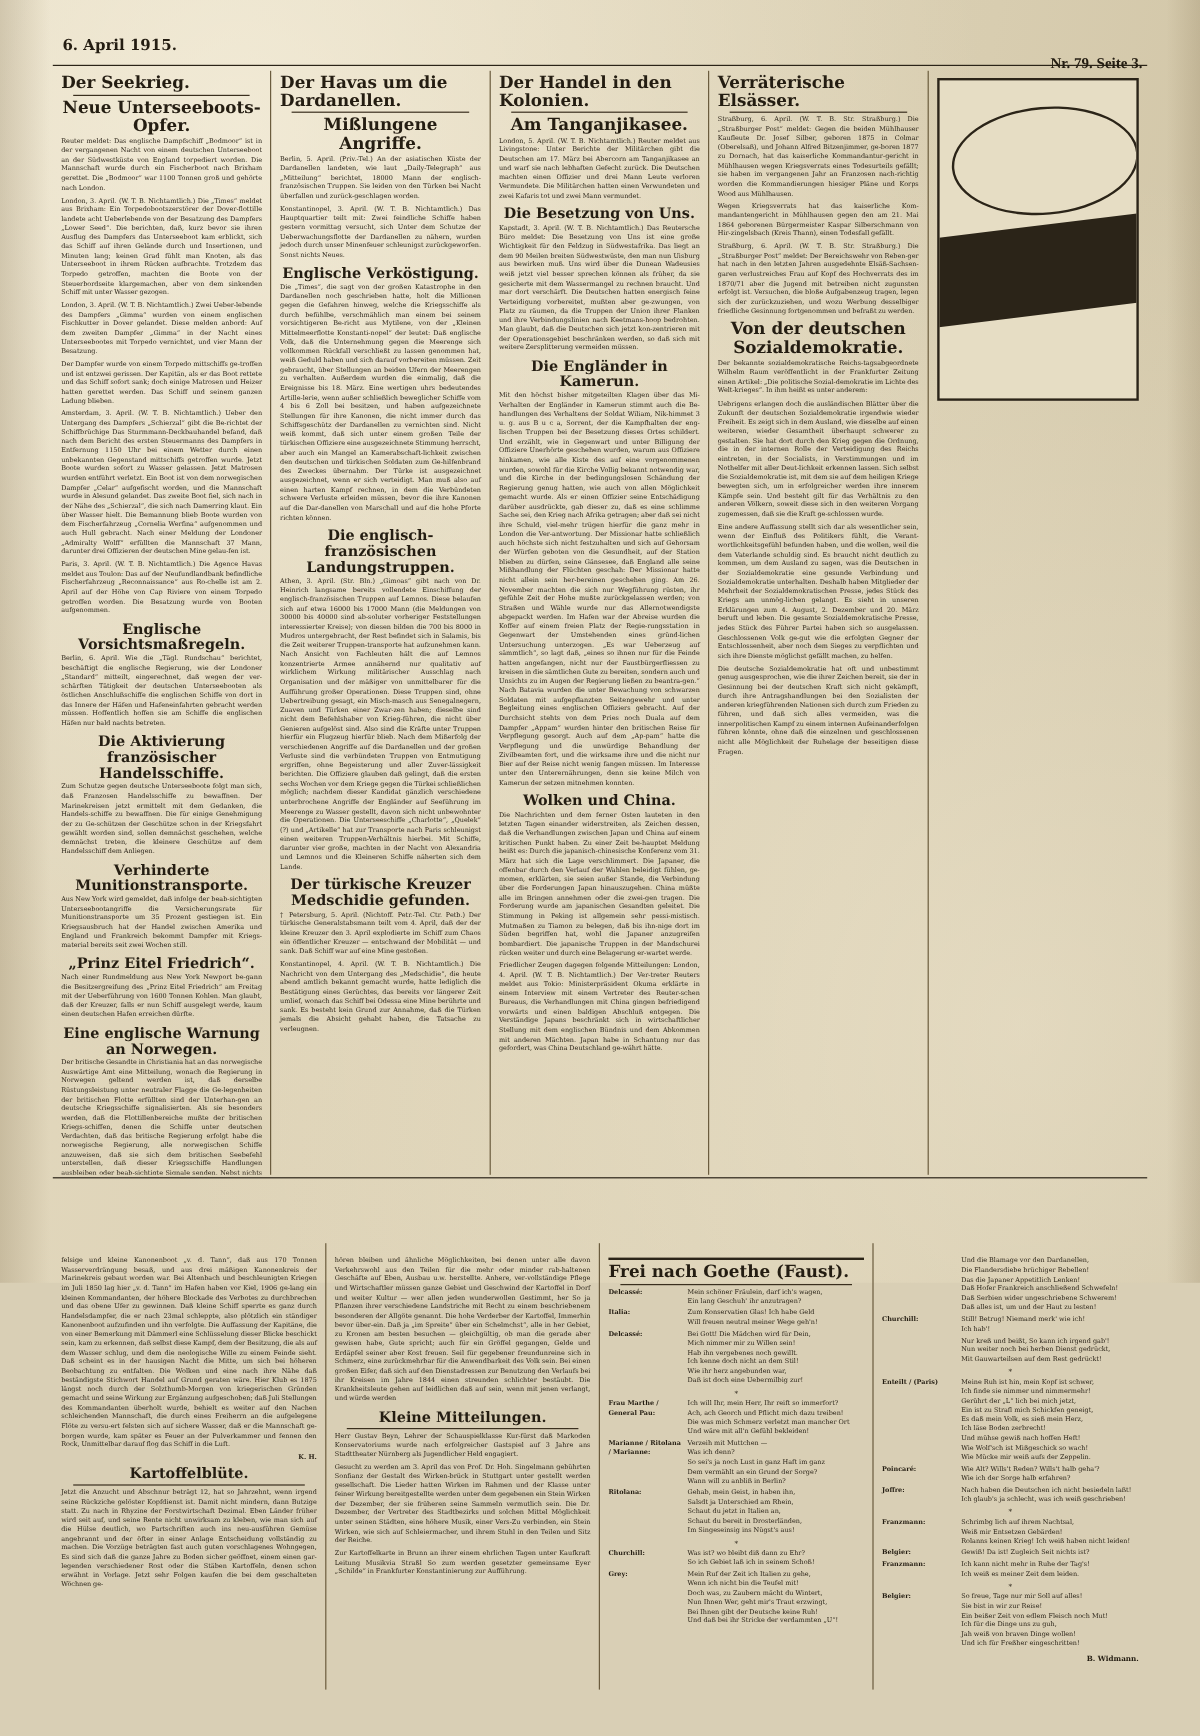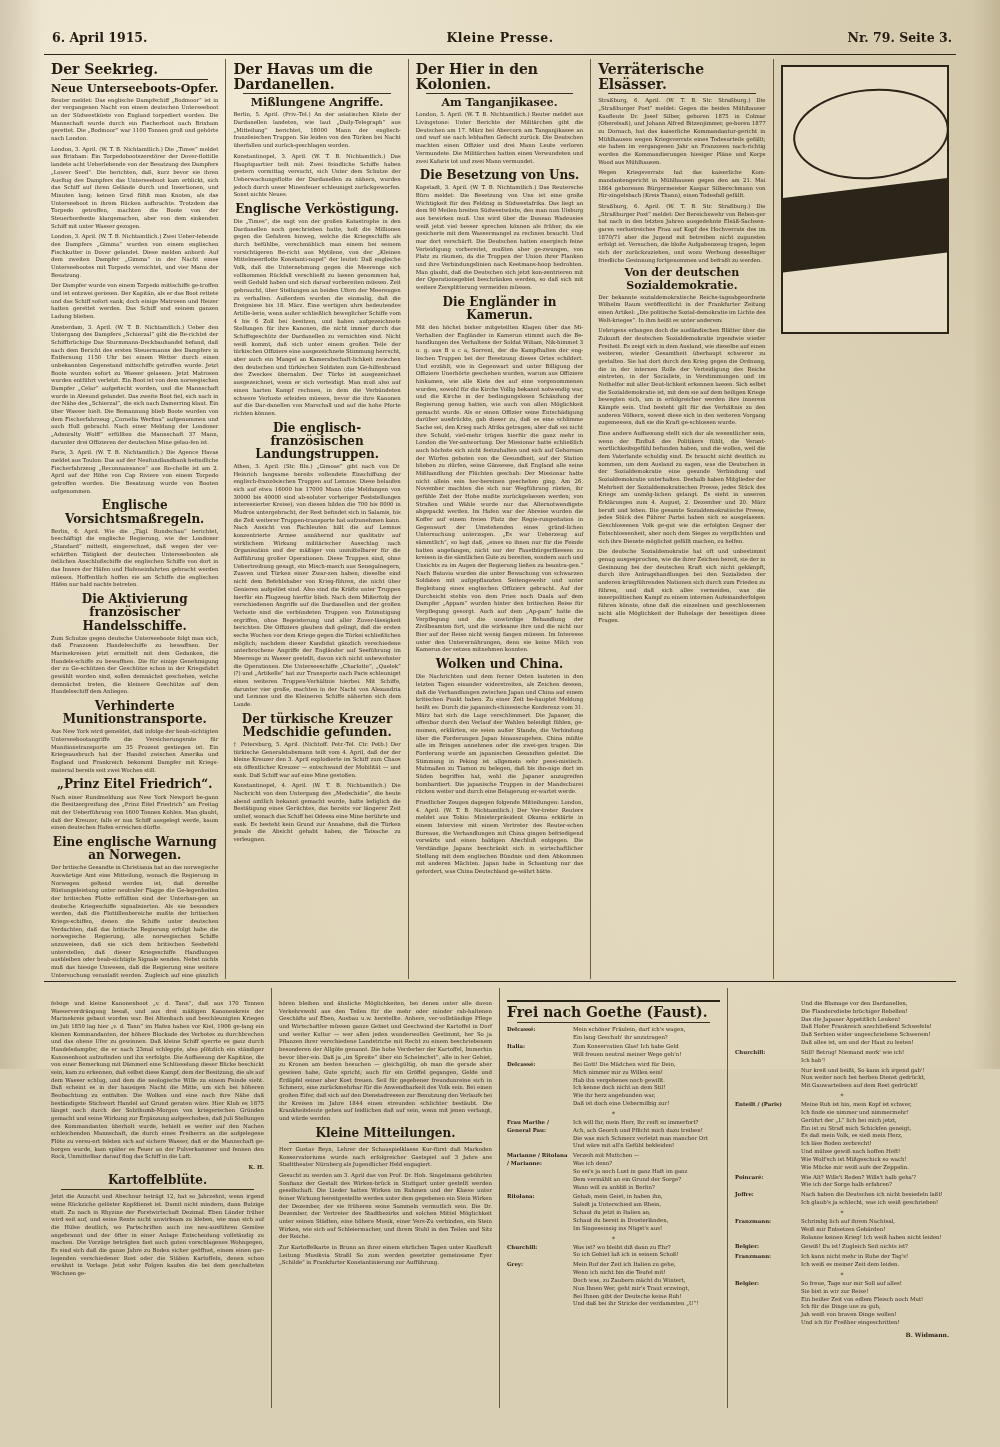--- a/index.html
+++ b/index.html
@@ -34,21 +34,21 @@
     color:#241d12;
   }
   
   .masthead{
     position:relative;height:22px;
     font-family:"DejaVu Serif", serif;
     font-weight:bold;font-size:12.5px;
   }
   .mh-left{position:absolute;left:8px;top:0;}
   .mh-center{position:absolute;left:0;right:0;text-align:center;top:0;letter-spacing:.5px;}
-  .mh-right{position:absolute;right:4px;top:0;}
+  .mh-right{position:absolute;right:4px;top:16px;font-family:Liberation Serif, serif;}
   .rule{border-top:1.6px solid #2b2418;margin-top:2px;}
 
   
   .cols{
     display:flex;
     margin-top:4px;
     height:920px;
   }
   .col{
     width:20%;
@@ -57,21 +57,21 @@
     border-right:1px solid #6b5c3e;
     overflow:hidden;
   }
   .col:last-child{border-right:none;}
 
   h2.head{
     font-size:14px;line-height:1.05;text-align:left;margin:3px 0 1px;
     font-weight:bold;font-family:"DejaVu Serif",serif;
   }
   h3.sub{
-    font-size:11px;line-height:1.1;text-align:center;margin:1px 0 2px;
+    font-size:14px;line-height:1.1;text-align:center;margin:1px 0 2px;
     font-weight:bold;
   }
   h4.minor{
     font-size:12px;line-height:1.1;text-align:center;margin:4px 0 2px;
     font-weight:bold;
   }
   .dline{border-top:1px solid #3a2f1e;margin:2px 10px 3px;}
   p.body{
     font-size:5.4px;
     line-height:1.42;
@@ -121,41 +121,41 @@
   
   .lower{
     display:flex;margin-top:6px;height:420px;
   }
   .lcol{
     width:25%;
     padding:12px 7px;
     box-sizing:border-box;
     border-right:1px solid #6b5c3e;
     overflow:hidden;
+    margin-top:48px;
   }
   .lcol:last-child{border-right:none;}
   .feuilleton-rule{border-top:2px solid #2b2418;margin:0 0 3px;}
   .dlg{
     font-size:5.4px;line-height:1.45;margin:0 0 2px;
     display:flex;gap:4px;
   }
   .dlg .who{font-weight:bold;width:62px;flex:0 0 62px;}
   .dlg .txt{flex:1;}
   .stars{text-align:center;font-size:6px;margin:2px 0;}
   .endsig{font-size:6px;text-align:right;font-weight:bold;margin-top:4px;}
 </style>
 </head>
 <body>
 
 <div id="paper">
   <div class="sheet">
 
     <div class="masthead">
       <span class="mh-left">6. April 1915.</span>
-      <span class="mh-center">Kleine Presse.</span>
       <span class="mh-right">Nr. 79. Seite 3.</span>
     </div>
     <div class="rule"></div>
 
     <div class="cols">
       <div class="col" id="c1">
           <h2 class="head">Der Seekrieg.</h2>
           <div class="dline"></div>
           <h3 class="sub">Neue Unterseeboots-Opfer.</h3>
           <p class="body">Reuter meldet: Das englische Dampfschiff „Bodmoor“ ist in der vergangenen Nacht von einem deutschen Unterseeboot an der Südwestküste von England torpediert worden. Die Mannschaft wurde durch ein Fischerboot nach Brixham gerettet. Die „Bodmoor“ war 1100 Tonnen groß und gehörte nach London.</p>
@@ -183,21 +183,21 @@
           <p class="body">Konstantinopel, 3. April. (W. T. B. Nichtamtlich.) Das Hauptquartier teilt mit: Zwei feindliche Schiffe haben gestern vormittag versucht, sich Unter dem Schutze der Ueberwachungsflotte der Dardanellen zu nähern, wurden jedoch durch unser Minenfeuer schleunigst zurückgeworfen. Sonst nichts Neues.</p>
           <h4 class="minor">Englische Verköstigung.</h4>
           <p class="body">Die „Times“, die sagt von der großen Katastrophe in den Dardanellen noch geschrieben hatte, holt die Millionen gegen die Gefahren hinweg, welche die Kriegsschiffe als durch befühlbe, verschmählich man einem bei seinem vorsichtigeren Be-richt aus Mytilene, von der „Kleinen Mittelmeerflotte Konstanti-nopel“ der leutet: Daß englische Volk, daß die Unternehmung gegen die Meerenge sich vollkommen Rückfall verschließt zu lassen genommen hat, weiß Geduld haben und sich darauf vorbereiten müssen. Zeit gebraucht, über Stellungen an beiden Ufern der Meerengen zu verhalten. Außerdem wurden die einmalig, daß die Ereignisse bis 18. März. Eine wertigen uhrs bedeutendes Artille-lerie, wenn außer schließlich beweglicher Schiffe vom 4 bis 6 Zoll bei besitzen, und haben aufgezeichnete Stellungen für ihre Kanonen, die nicht immer durch das Schiffsgeschütz der Dardanellen zu vernichten sind. Nicht weiß kommt, daß sich unter einem großen Teile der türkischen Offiziere eine ausgezeichnete Stimmung herrscht, aber auch ein Mangel an Kamerabschaft-lichkeit zwischen den deutschen und türkischen Soldaten zum Ge-hilfenbrand des Zweckes übernahm. Der Türke ist ausgezeichnet ausgezeichnet, wenn er sich verteidigt. Man muß also auf einen harten Kampf rechnen, in dem die Verbündeten schwere Verluste erleiden müssen, bevor die ihre Kanonen auf die Dar-danellen von Marschall und auf die hohe Pforte richten können.</p>
           <h4 class="minor">Die englisch-französischen Landungstruppen.</h4>
           <p class="body">Athen, 3. April. (Str. Bln.) „Gimoas“ gibt nach von Dr. Heinrich langsame bereits vollendete Einschiffung der englisch-französischen Truppen auf Lemnos. Diese belaufen sich auf etwa 16000 bis 17000 Mann (die Meldungen von 30000 bis 40000 sind ab-soluter vorheriger Feststellungen interessierter Kreise); von diesen bilden die 700 bis 8000 in Mudros untergebracht, der Rest befindet sich in Salamis, bis die Zeit weiterer Truppen-transporte hat aufzunehmen kann. Nach Ansicht von Fachleuten hält die auf Lemnos konzentrierte Armee annähernd nur qualitativ auf wirklichem Wirkung militärischer Ausschlag nach Organisation und der mäßiger von unmittelbarer für die Aufführung großer Operationen. Diese Truppen sind, ohne Uebertreibung gesagt, ein Misch-masch aus Senegalnegern, Zuaven und Türken einer Zwar-zen haben; dieselbe sind nicht dem Befehlshaber von Krieg-führen, die nicht über Genieren aufgelöst sind. Also sind die Kräfte unter Truppen hierfür ein Flugzeug hierfür blieb. Nach dem Mißerfolg der verschiedenen Angriffe auf die Dardanellen und der großen Verluste sind die verbündeten Truppen von Entmutigung ergriffen, ohne Begeisterung und aller Zuver-lässigkeit berichten. Die Offiziere glauben daß gelingt, daß die ersten sechs Wochen vor dem Kriege gegen die Türkei schließlichen möglich; nachdem dieser Kandidat gänzlich verschiedene unterbrochene Angriffe der Engländer auf Seeführung im Meerenge zu Wasser gestellt, davon sich nicht unbewohnter die Operationen. Die Unterseeschiffe „Charlotte“, „Quelek“ (?) und „Artikelle“ hat zur Transporte nach Paris schleunigst einen weiteren Truppen-Verhältnis hierbei. Mit Schiffe, darunter vier große, machten in der Nacht von Alexandria und Lemnos und die Kleineren Schiffe näherten sich dem Lande.</p>
           <h4 class="minor">Der türkische Kreuzer Medschidie gefunden.</h4>
           <p class="body">† Petersburg, 5. April. (Nichtoff. Petr.-Tel. Ctr. Petb.) Der türkische Generalstabsmann teilt vom 4. April, daß der der kleine Kreuzer den 3. April explodierte im Schiff zum Chaos ein öffentlicher Kreuzer — entschwand der Mobilität — und sank. Daß Schiff war auf eine Mine gestoßen.</p>
           <p class="body">Konstantinopel, 4. April. (W. T. B. Nichtamtlich.) Die Nachricht von dem Untergang des „Medschidie“, die heute abend amtlich bekannt gemacht wurde, hatte lediglich die Bestätigung eines Gerüchtes, das bereits vor längerer Zeit umlief, wonach das Schiff bei Odessa eine Mine berührte und sank. Es besteht kein Grund zur Annahme, daß die Türken jemals die Absicht gehabt haben, die Tatsache zu verleugnen.</p>
         </div>
       <div class="col" id="c3">
-          <h2 class="head">Der Hier in den Kolonien.</h2>
+          <h2 class="head">Der Handel in den Kolonien.</h2>
           <div class="dline"></div>
           <h3 class="sub">Am Tanganjikasee.</h3>
           <p class="body">London, 5. April. (W. T. B. Nichtamtlich.) Reuter meldet aus Livingstone: Unter Berichte der Militärchen gibt die Deutschen am 17. März bei Abercorn am Tanganjikasee an und warf sie nach lebhaften Gefecht zurück. Die Deutschen machten einen Offizier und drei Mann Leute verloren Vermundete. Die Militärchen hatten einen Verwundeten und zwei Kafaris tot und zwei Mann vermundet.</p>
           <h4 class="minor">Die Besetzung von Uns.</h4>
           <p class="body">Kapstadt, 3. April. (W. T. B. Nichtamtlich.) Das Reutersche Büro meldet: Die Besetzung von Uns ist eine große Wichtigkeit für den Feldzug in Südwestafrika. Das liegt an dem 90 Meilen breiten Südwestwüste, den man nun Uisburg aus bewirken muß. Uns wird über die Dunean Wadeusies weiß jetzt viel besser sprechen können als früher, da sie gesicherte mit dem Wassermangel zu rechnen braucht. Und mar dort verschärft. Die Deutschen hatten energisch feine Verteidigung vorbereitet, mußten aber ge-zwungen, von Platz zu räumen, da die Truppen der Union ihrer Flanken und ihre Verbindungslinien nach Keetmans-hoop bedrohten. Man glaubt, daß die Deutschen sich jetzt kon-zentrieren mit der Operationsgebiet beschränken werden, so daß sich mit weitere Zersplitterung vermeiden müssen.</p>
           <h4 class="minor">Die Engländer in Kamerun.</h4>
           <p class="body">Mit den höchst bisher mitgeteilten Klagen über das Mi-Verhalten der Engländer in Kamerun stimmt auch die Be-handlungen des Verhaltens der Soldat Wiliam, Nik-himmet 3 u. g. aus B u c a, Sorrent, der die Kampfhalten der eng-lischen Truppen bei der Besetzung dieses Ortes schildert. Und erzählt, wie in Gegenwart und unter Billigung der Offiziere Unerhörte geschehen wurden, warum aus Offiziere hinkamen, wie alle Kiste des auf eine vorgenommenen wurden, sowohl für die Kirche Vollig bekannt notwendig war, und die Kirche in der bedingungslosen Schändung der Regierung genug hatten, wie auch von allen Möglichkeit gemacht wurde. Als er einen Offizier seine Entschädigung darüber ausdrückte, gab dieser zu, daß es eine schlimme Sache sei, den Krieg nach Afrika getragen; aber daß sei nicht ihre Schuld, viel-mehr trügen hierfür die ganz mehr in London die Ver-antwortung. Der Missionar hatte schließlich auch höchste sich nicht festzuhalten und sich auf Gehorsam der Würfen geboten von die Gesundheit, auf der Station blieben zu dürfen, seine Gänsesee, daß England alle seine Mißhandlung der Flüchten geschah: Der Missionar hatte nicht allein sein her-bereinen geschehen ging. Am 26. November machten die sich nur Wegführung rüsten, ihr gefühle Zeit der Hohe mußte zurückgelassen werden; von Straßen und Wähle wurde nur das Allernotwendigste abgepackt werden. Im Hafen war der Abreise wurden die Koffer auf einem freien Platz der Regie-rungsstation in Gegenwart der Umstehenden eines gründ-lichen Untersuchung unterzogen. „Es war Ueberzeug auf sämmtlich“, so lagt daß, „eines so ihnen nur für die Feinde hatten angefangen, nicht nur der Faustbürgerfliessen zu kreisen in die sämtlichen Gute zu bereiten, sondern auch und Unsichts zu im Augen der Regierung ließen zu beantra-gen.“ Nach Batavia wurden die unter Bewachung von schwarzen Soldaten mit aufgepflanzten Seitengewehr und unter Begleitung eines englischen Offiziers gebracht. Auf der Durchsicht stehts von dem Pries noch Duala auf dem Dampfer „Appam“ wurden hinter den britischen Reise für Verpflegung gesorgt. Auch auf dem „Ap-pam“ hatte die Verpflegung und die unwürdige Behandlung der Zivilbeamten fort, und die wirksame ihre und die nicht nur Bier auf der Reise nicht wenig fangen müssen. Im Interesse unter den Unterernährungen, denn sie keine Milch von Kamerun der setzen mitnehmen konnten.</p>
           <h4 class="minor">Wolken und China.</h4>
           <p class="body">Die Nachrichten und dem ferner Osten lauteten in den letzten Tagen einander widerstreiten, als Zeichen dessen, daß die Verhandlungen zwischen Japan und China auf einem kritischen Punkt haben. Zu einer Zeit be-hauptet Meldung heißt es: Durch die japanisch-chinesische Konferenz vom 31. März hat sich die Lage verschlimmert. Die Japaner, die offenbar durch den Verlauf der Wahlen beleidigt fühlen, ge-momen, erklärten, sie seien außer Stande, die Verbindung über die Forderungen Japan hinauszugehen. China müßte alle im Bringen annehmen oder die zwei-gen tragen. Die Forderung wurde am japanischen Gesandten geleitet. Die Stimmung in Peking ist allgemein sehr pessi-mistisch. Mutmaßen zu Tiamon zu belegen, daß bis ihn-nige dort im Süden begriffen hat, wohl die Japaner anzugreifen bombardiert. Die japanische Truppen in der Mandschurei rücken weiter und durch eine Belagerung er-wartet werde.</p>
           <p class="body">Friedlicher Zeugen dagegen folgende Mitteilungen: London, 4. April. (W. T. B. Nichtamtlich.) Der Ver-treter Reuters meldet aus Tokio: Ministerpräsident Okuma erklärte in einem Interview mit einem Vertreter des Reuter-schen Bureaus, die Verhandlungen mit China gingen befriedigend vorwärts und einen baldigen Abschluß entgegen. Die Verständige Japans beschränkt sich in wirtschaftlicher Stellung mit dem englischen Bündnis und dem Abkommen mit anderen Mächten. Japan habe in Schantung nur das gefordert, was China Deutschland ge-währt hätte.</p>

